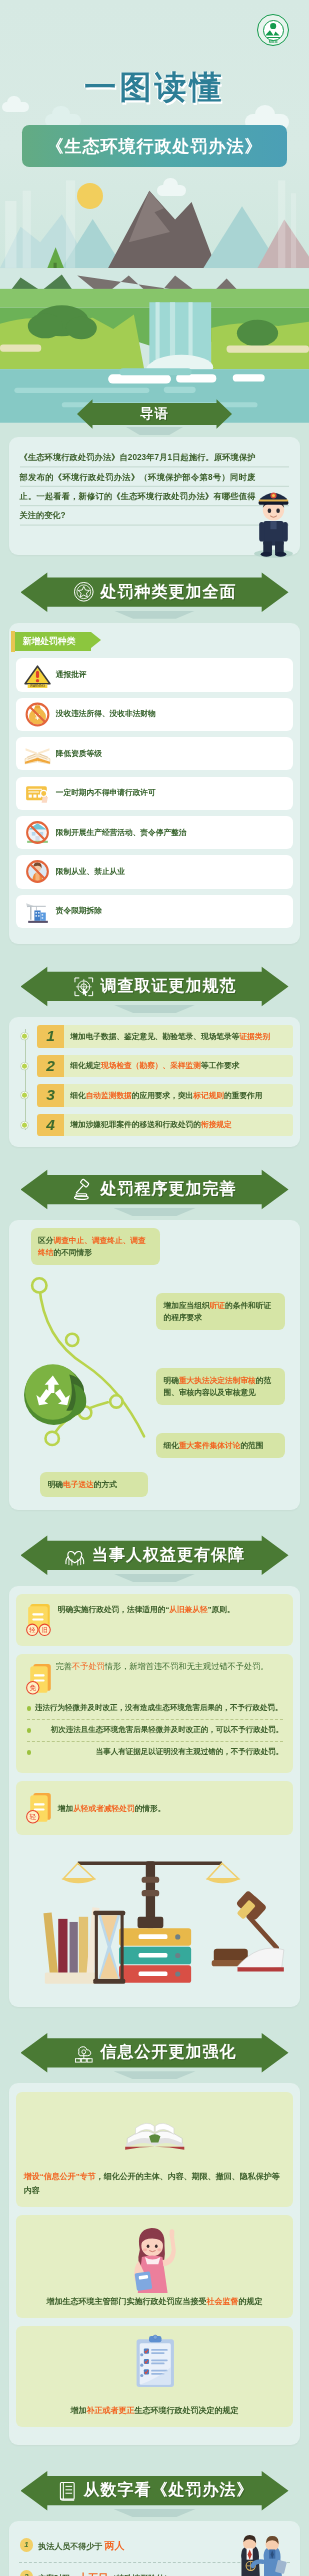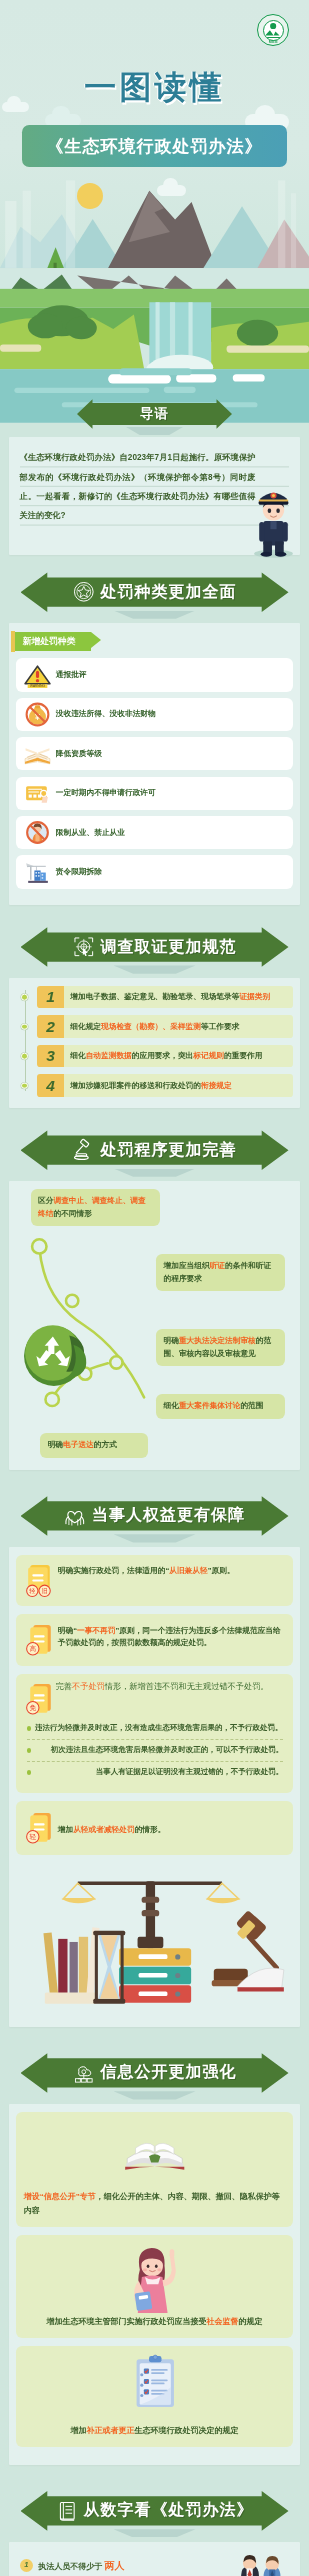--- a/index.html
+++ b/index.html
@@ -78,21 +78,21 @@
   .banner .btext {
     color: #fff; font-size: 16px; font-weight: bold; letter-spacing: 1px;
     text-shadow: 1px 1px 0 rgba(0,0,0,.18);
   }
   .banner-shadow {
     width: 82px; height: 8.2px; margin: -3.1px auto 0;
     background: #b8d4cd;
     clip-path: polygon(0 0, 100% 0, 76% 100%, 24% 100%);
   }
   .card {
-    background: #e3f1ee; border-radius: 1px; margin: 4.1px 9.3px 0;
+    background: #e3f1ee; border-radius: 9px; margin: 4.1px 9.3px 0;
     padding: 8.2px 7.2px 10.3px; box-shadow: 0 1px 2.1px rgba(0,0,0,.04);
   }
   .green-tag {
     position: relative; display: inline-block;
     background: #8cc63e; color: #fff; font-weight: bold; font-size: 8.8px;
     padding: 3.6px 15.5px 3.6px 7.2px; margin: 1px 0 7.2px -1px;
   }
   .green-tag:before {
     content: ""; position: absolute; left: -4.1px; top: -1px; bottom: -1px;
     width: 3.6px; background: #e8c552;
@@ -367,20 +367,35 @@
             <rect x="11" y="26" width="6" height="6" fill="#fff"></rect>
             <rect x="20" y="26" width="6" height="6" fill="#fff"></rect>
             <rect x="29" y="26" width="6" height="6" fill="#fff"></rect>
             <circle cx="40" cy="24" r="6" fill="none" stroke="#fff" stroke-width="2.4"></circle>
             <path d="M38,30 L36,42 L46,42 L48,31 Z" fill="#fbd9c3"></path>
           </svg>
         </div>
         <div class="lbl">一定时期内不得申请行政许可</div>
       </div>
 
+      <div class="prow">
+        <div class="ico">
+          <svg width="29" height="25" viewBox="0 0 56 48">
+            <rect x="12" y="18" width="32" height="22" fill="#eef2f7"></rect>
+            <polygon points="10,18 28,6 46,18" fill="#6fc6d9"></polygon>
+            <rect x="17" y="23" width="7" height="7" fill="#b8d8ee"></rect>
+            <rect x="32" y="23" width="7" height="7" fill="#b8d8ee"></rect>
+            <rect x="24" y="31" width="8" height="9" fill="#d3ddea"></rect>
+            <rect x="8" y="40" width="40" height="4" fill="#8bc97f"></rect>
+            <circle cx="28" cy="24" r="20" fill="none" stroke="#e3663c" stroke-width="4"></circle>
+            <line x1="14" y1="10" x2="42" y2="38" stroke="#e3663c" stroke-width="4"></line>
+          </svg>
+        </div>
+        <div class="lbl">限制开展生产经营活动、责令停产整治</div>
+      </div>
 
       <div class="prow">
         <div class="ico">
           <svg width="29" height="25" viewBox="0 0 56 48">
             <ellipse cx="28" cy="26" rx="20" ry="18" fill="#dbe9f4"></ellipse>
             <circle cx="28" cy="17" r="7" fill="#f6c8a5"></circle>
             <path d="M20,16 Q20,6 28,6 Q37,6 36,18 L34,15 Q30,11 22,14Z" fill="#7a4b2e"></path>
             <path d="M18,42 Q19,26 28,26 Q37,26 38,42 Z" fill="#f08a3c"></path>
             <rect x="24" y="26" width="8" height="16" fill="#f5b37a"></rect>
             <circle cx="28" cy="24" r="20" fill="none" stroke="#e3663c" stroke-width="4"></circle>
@@ -557,35 +572,20 @@
             <text x="16" y="61" font-size="12" text-anchor="middle" fill="#e8442f" font-family="Liberation Sans, sans-serif">轻</text>
             <circle cx="40" cy="56" r="11" fill="#fdf0c5" stroke="#e8442f" stroke-width="2"></circle>
             <text x="40" y="61" font-size="12" text-anchor="middle" fill="#e8442f" font-family="Liberation Sans, sans-serif">旧</text>
           </svg>
         </div>
         <div class="rtxt">
           <span>明确实施行政处罚，法律适用的“</span><span class="hl">从旧兼从轻</span><span>”原则。</span>
         </div>
       </div>
 
-      <div class="ritem">
-        <div class="rico">
-          <svg width="32" height="37" viewBox="0 0 62 72">
-            <rect x="18" y="6" width="34" height="52" rx="5" fill="#f7a93f"></rect>
-            <rect x="12" y="10" width="34" height="52" rx="5" fill="#fcd95f"></rect>
-            <rect x="19" y="26" width="21" height="4" rx="2" fill="#fff"></rect>
-            <rect x="19" y="36" width="21" height="4" rx="2" fill="#fff"></rect>
-            <circle cx="17" cy="52" r="12" fill="#fdf0c5" stroke="#e8442f" stroke-width="2"></circle>
-            <text x="17" y="57" font-size="13" text-anchor="middle" fill="#e8442f" font-family="Liberation Sans, sans-serif">高</text>
-          </svg>
-        </div>
-        <div class="rtxt">
-          <span>明确“</span><span class="hl">一事不再罚</span><span>”原则，同一个违法行为违反多个法律规范应当给予罚款处罚的，按照罚款数额高的规定处罚。</span>
-        </div>
-      </div>
 
       <div style="background:#e4eec4;border-radius:6.2px;margin-bottom:8.2px;padding:7.2px">
         <div style="display:flex;align-items:flex-start">
           <div class="rico">
             <svg width="32" height="37" viewBox="0 0 62 72">
               <rect x="18" y="6" width="34" height="52" rx="5" fill="#f7a93f"></rect>
               <rect x="12" y="10" width="34" height="52" rx="5" fill="#fcd95f"></rect>
               <rect x="19" y="26" width="21" height="4" rx="2" fill="#fff"></rect>
               <rect x="19" y="36" width="21" height="4" rx="2" fill="#fff"></rect>
               <circle cx="17" cy="52" r="12" fill="#fdf0c5" stroke="#e8442f" stroke-width="2"></circle>

